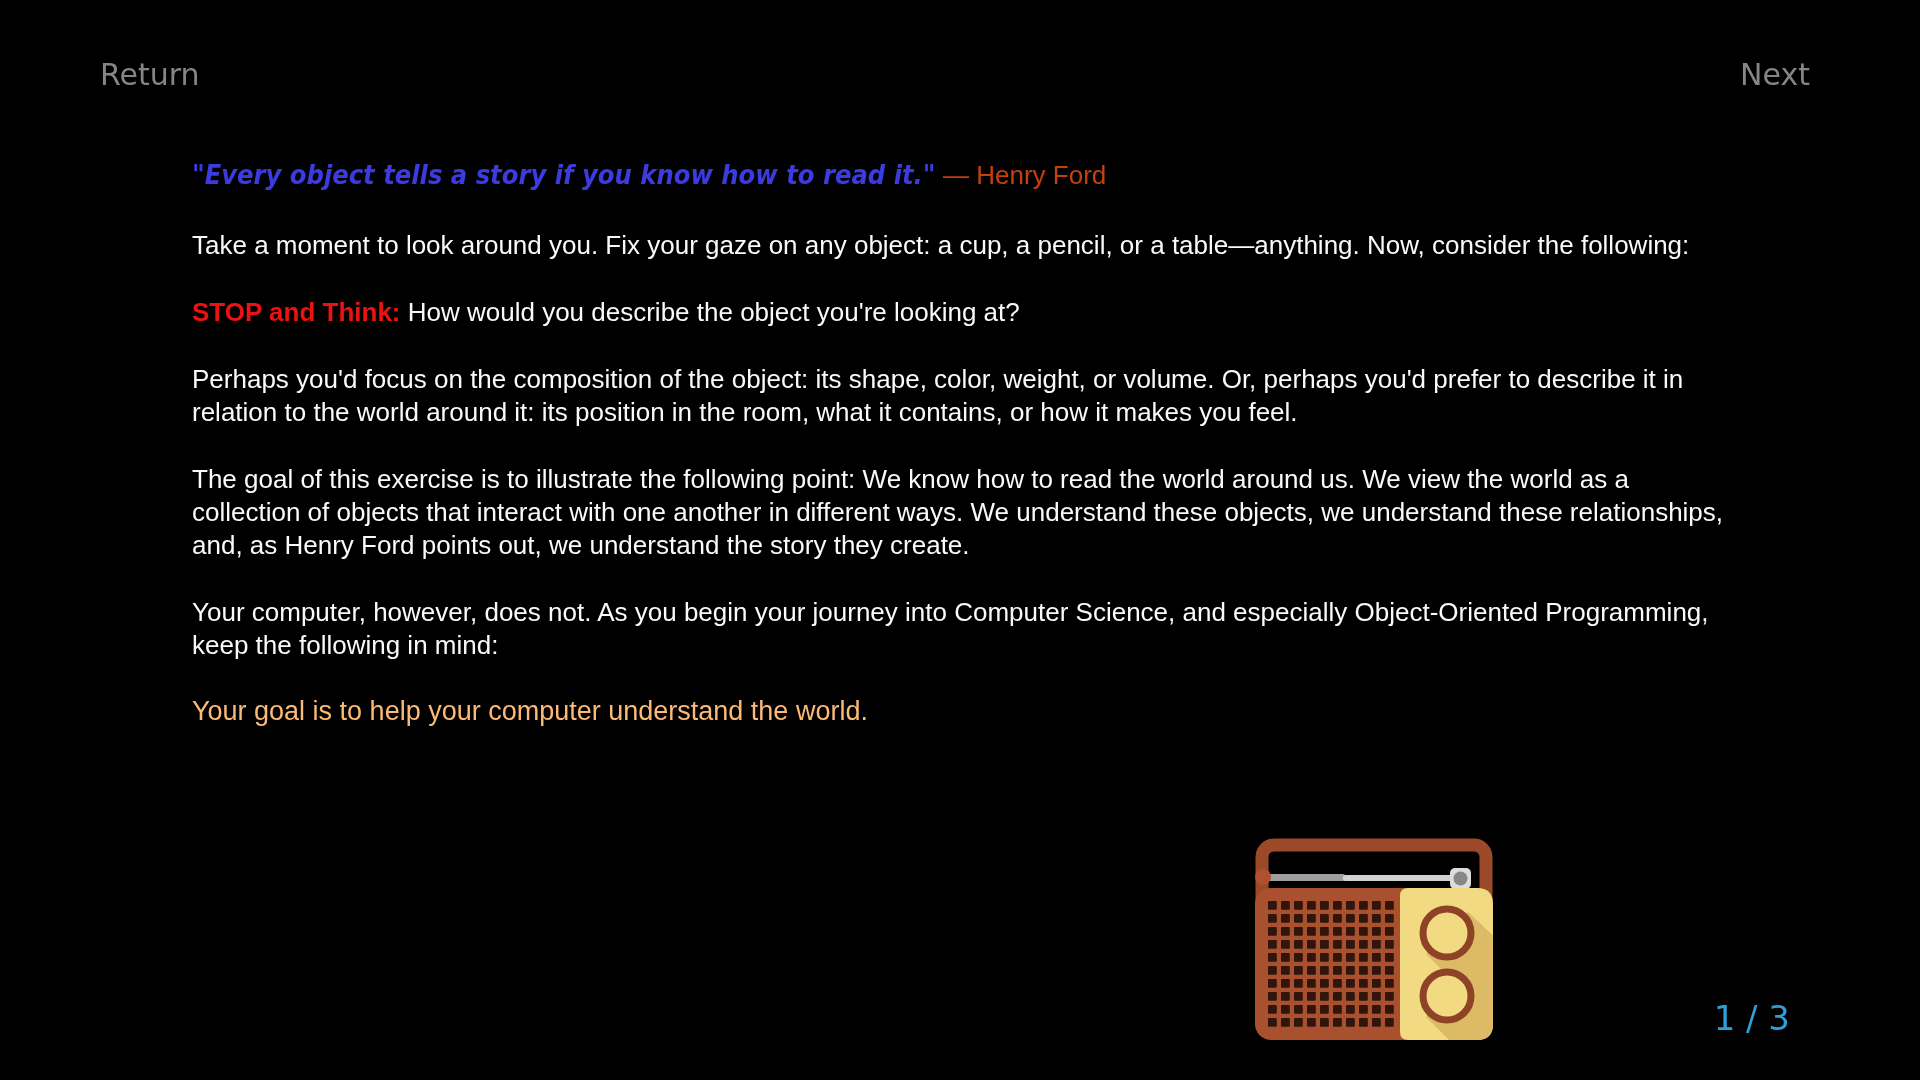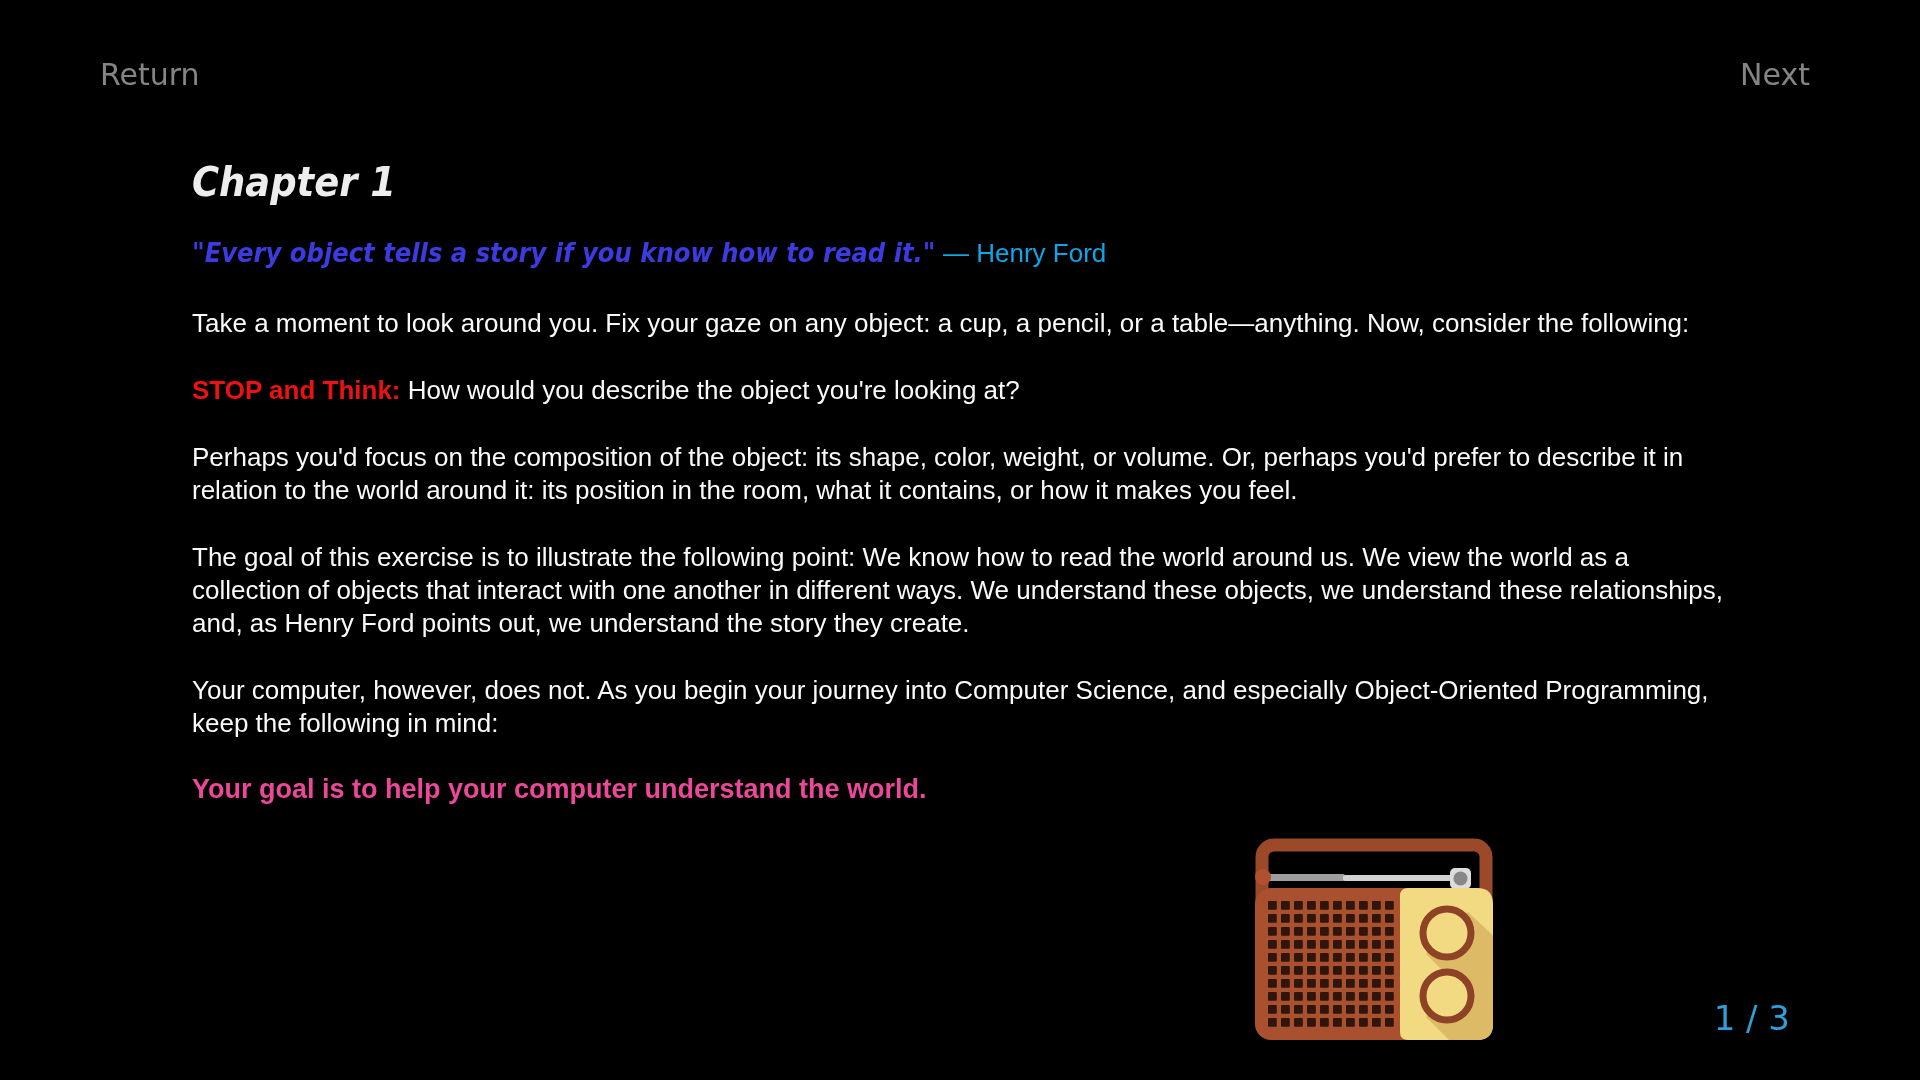--- a/index.html
+++ b/index.html
@@ -49,39 +49,39 @@
     line-height: 1.25;
   }
   .quote-text {
     font-family: "DejaVu Sans", sans-serif;
     font-weight: bold;
     font-style: italic;
     font-stretch: condensed;
     color: #3b3be0;
   }
   .quote-attr {
-    color: #0ea5e9;
+    color: #c2410c;
     font-size: 26px;
   }
   p.body {
     font-size: 26px;
     line-height: 1.27;
     margin: 0 0 34px 0;
     color: #fafafa;
     font-stretch: condensed;
   }
   .stop-label {
     color: #ee1111;
     font-weight: bold;
     margin-top: 9px;
   }
   p.goal {
     font-size: 27px;
-    font-weight: bold;
-    color: #ec4899;
+    font-weight: normal;
+    color: #fdba74;
     margin: 0;
     font-stretch: condensed;
   }
   #radio-illustration {
     position: absolute;
     left: 1248px; top: 831px;
   }
   #page-indicator {
     position: absolute;
     right: 130px; top: 998px;
@@ -93,21 +93,20 @@
 </head>
 <body>
 
 <div id="stage">
 
   <a id="return-link" class="nav-link">Return</a>
 
   <a id="next-link" class="nav-link">Next</a>
 
   <main>
-    <h1 class="chapter-title">Chapter 1</h1>
 
     <p class="quote">
       <span class="quote-text">"Every object tells a story if you know how to read it."</span>
       <span class="quote-attr">— Henry Ford</span>
     </p>
 
     <p class="body">Take a moment to look around you. Fix your gaze on any object: a cup, a pencil, or a table—anything. Now, consider the following:</p>
 
     <p class="body">
       <span class="stop-label">STOP and Think:</span>

